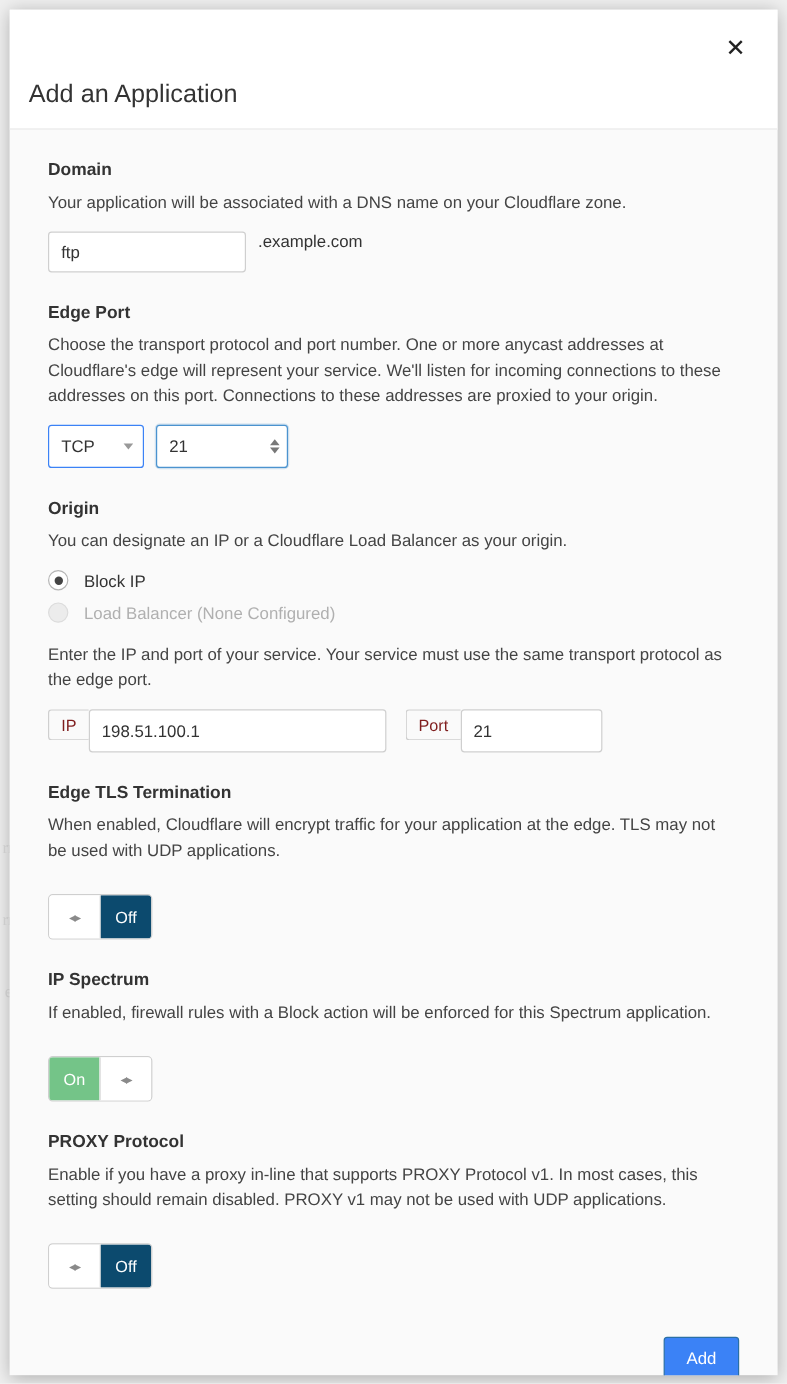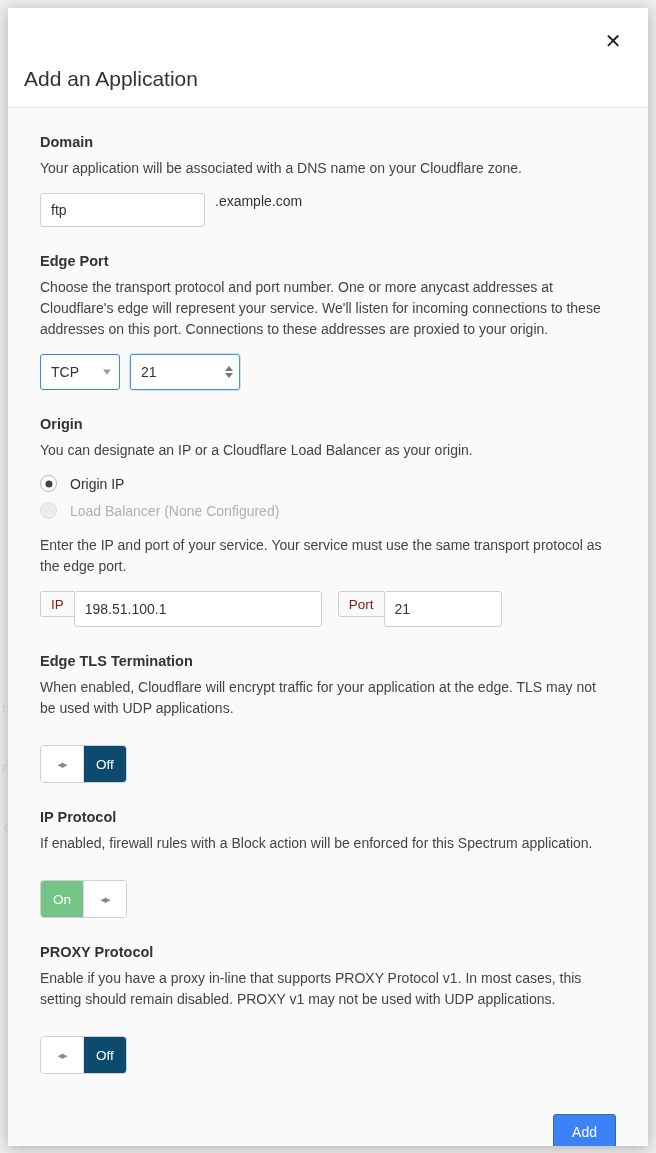--- a/index.html
+++ b/index.html
@@ -351,21 +351,21 @@
         </div>
       </div>
     </div>
 
     <div class="block">
       <div class="section-title">Origin</div>
       <p class="section-desc">You can designate an IP or a Cloudflare Load Balancer as your origin.</p>
 
       <div class="radio-row">
         <span class="radio checked"></span>
-        <span class="radio-label">Origin IP</span>
+        <span class="radio-label">Block IP</span>
       </div>
       <div class="radio-row">
         <span class="radio disabled"></span>
         <span class="radio-label disabled">Load Balancer (None Configured)</span>
       </div>
 
       <p class="section-desc origin-note">Enter the IP and port of your service. Your service must use the same transport protocol as the edge port.</p>
 
       <div class="row">
         <div class="ip-group">
@@ -382,21 +382,21 @@
     <div class="block">
       <div class="section-title">Edge TLS Termination</div>
       <p class="section-desc">When enabled, Cloudflare will encrypt traffic for your application at the edge. TLS may not be used with UDP applications.</p>
       <div class="toggle off toggle-block">
         <span class="half knob">◂▸</span>
         <span class="half state">Off</span>
       </div>
     </div>
 
     <div class="block">
-      <div class="section-title">IP Protocol</div>
+      <div class="section-title">IP Spectrum</div>
       <p class="section-desc">If enabled, firewall rules with a Block action will be enforced for this Spectrum application.</p>
       <div class="toggle on toggle-block">
         <span class="half state">On</span>
         <span class="half knob">◂▸</span>
       </div>
     </div>
 
     <div class="block">
       <div class="section-title">PROXY Protocol</div>
       <p class="section-desc">Enable if you have a proxy in-line that supports PROXY Protocol v1. In most cases, this setting should remain disabled. PROXY v1 may not be used with UDP applications.</p>

